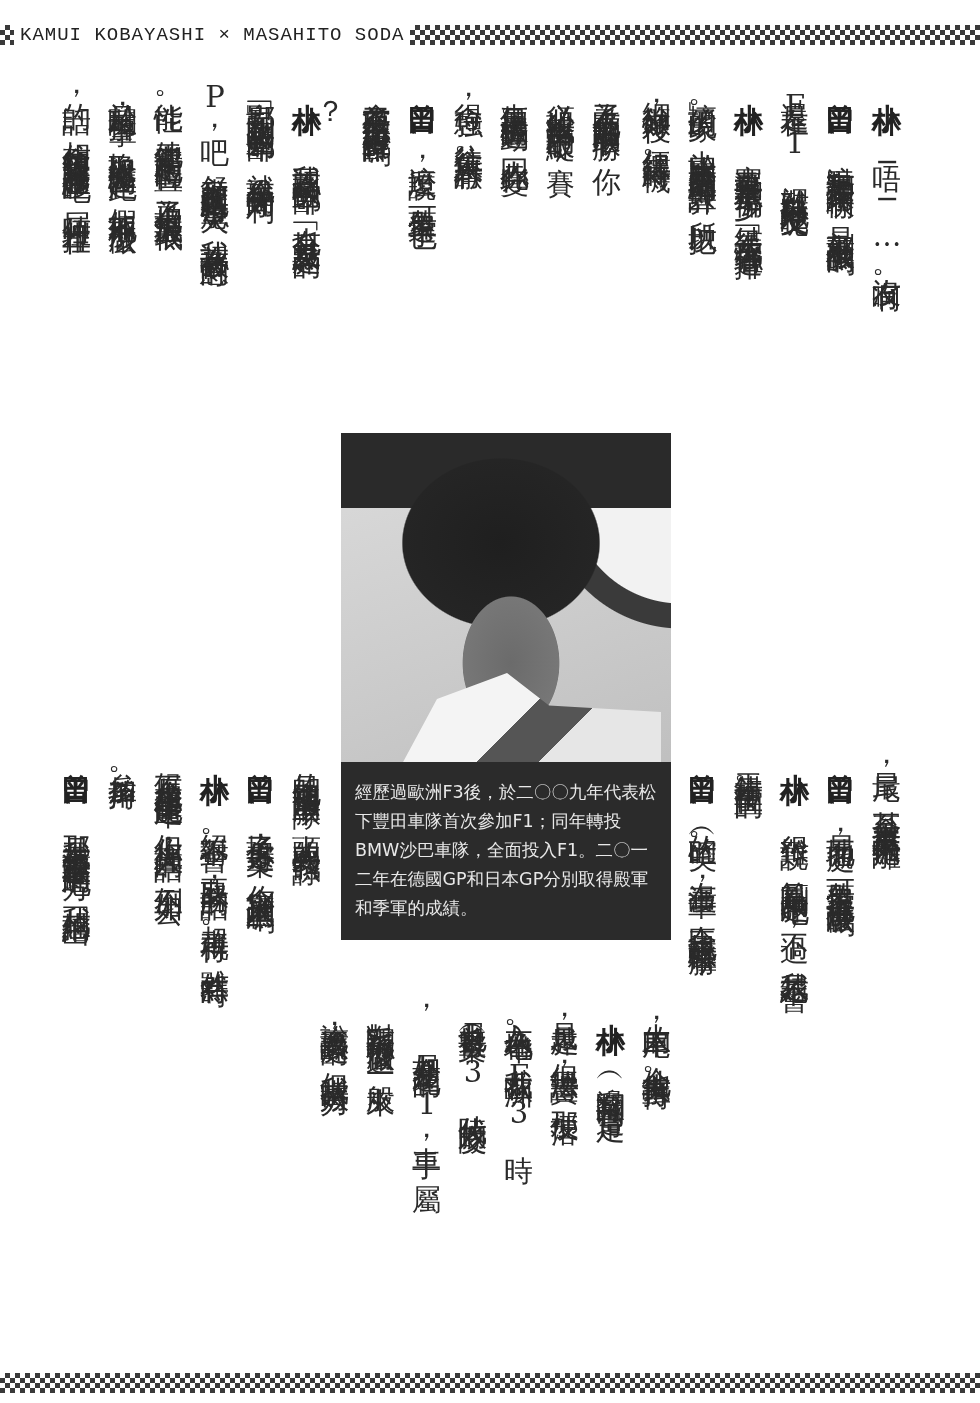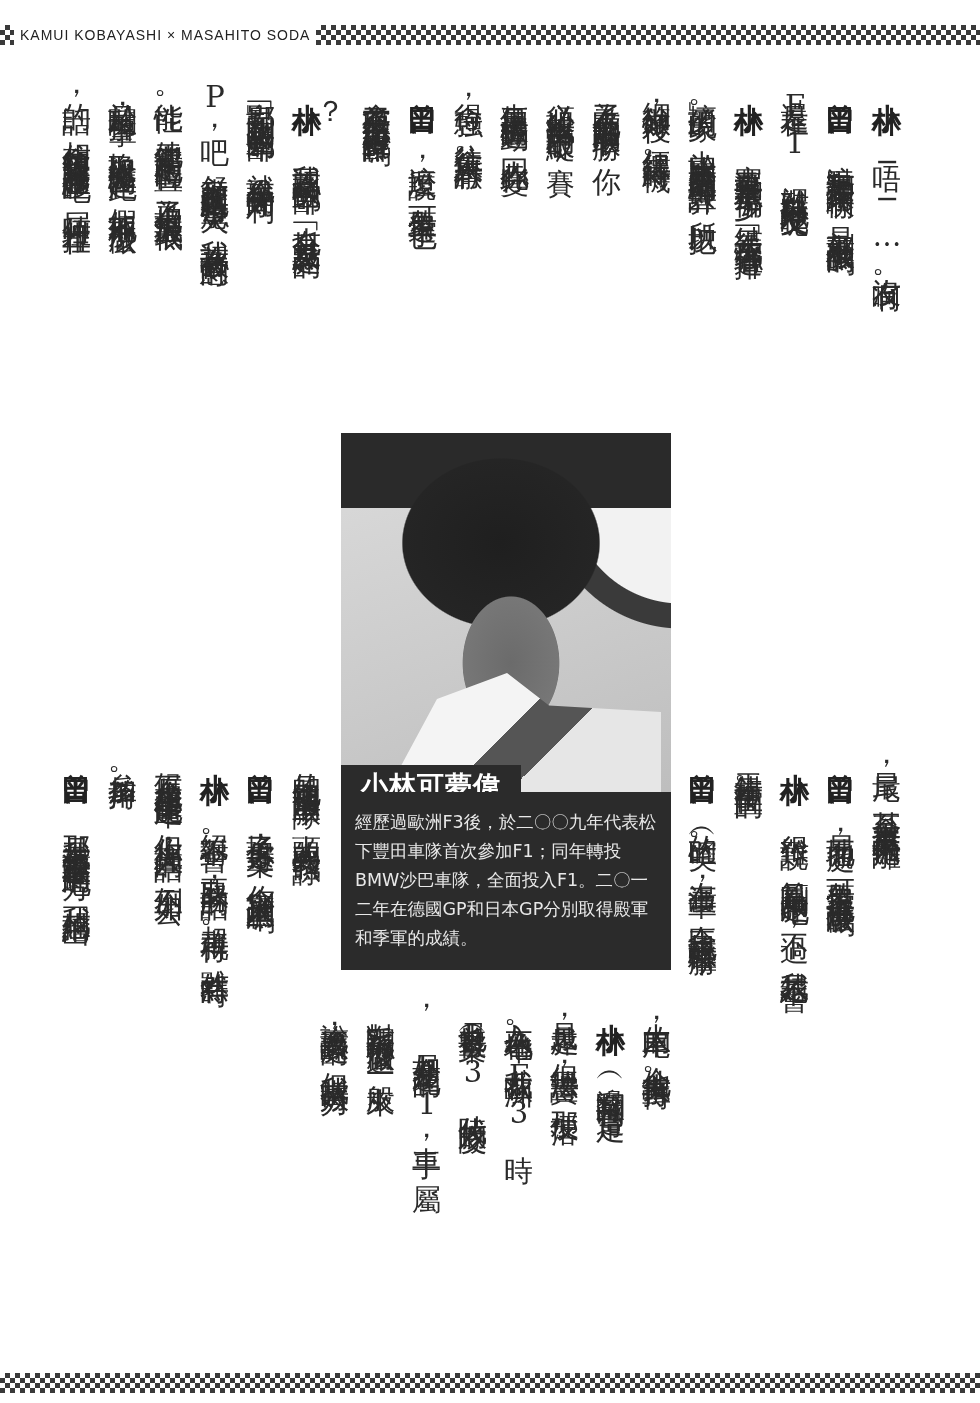--- a/index.html
+++ b/index.html
@@ -15,21 +15,21 @@
       height: 20px;
       background-color: #fff;
       background-image:
         linear-gradient(45deg, #3a3a3a 25%, transparent 25%, transparent 75%, #3a3a3a 75%),
         linear-gradient(45deg, #3a3a3a 25%, transparent 25%, transparent 75%, #3a3a3a 75%);
       background-size: 10px 10px;
       background-position: 0 0, 5px 5px;
     }
     .header .lead { width: 14px; margin-right: 6px; }
     .header .title {
-      font-family: Liberation Sans, sans-serif; font-size: 14px;
+      font-family: Liberation Mono, monospace; font-size: 19px;
       letter-spacing: 1px; color: #222; white-space: nowrap;
     }
     .header .tail { flex: 1; margin-left: 6px; }
     .footer { position: absolute; left: 0; top: 1373px; width: 980px; }
 
     .block {
       position: absolute; writing-mode: vertical-rl; text-orientation: upright;
       font-size: 29px; line-height: 46px; letter-spacing: 3px;
     }
     .col { display: block; white-space: nowrap; }
@@ -49,21 +49,21 @@
       position: absolute; left: 40px; bottom: 0; width: 280px; height: 130px;
       background: linear-gradient(135deg, #f4f4f4 0 45%, #555 45% 60%, #e6e6e6 60%);
       clip-path: polygon(0 100%, 20% 20%, 45% 0, 60% 25%, 100% 30%, 100% 100%);
     }
     .name-tag {
       position: absolute; left: 341px; top: 765px; width: 160px; height: 42px;
       background: #2b2b2b; color: #fff; font-family: "DejaVu Sans", "Liberation Sans", sans-serif;
       font-weight: bold; font-size: 27px; line-height: 42px; padding-left: 20px; letter-spacing: 1px;
     }
     .caption {
-      position: absolute; left: 341px; top: 792px; width: 330px; height: 178px;
+      position: absolute; left: 341px; top: 762px; width: 330px; height: 178px;
       background: #2b2b2b; color: #e8e8e8; box-sizing: border-box; padding: 16px 10px 0 14px;
       font-family: "DejaVu Sans", "Liberation Sans", sans-serif; font-size: 17.5px; line-height: 29px;
     }
   </style>
 </head>
 <body>
 
 <div class="header">
   <div class="checker lead"></div>
   <div class="title">KAMUI KOBAYASHI × MASAHITO SODA</div>

